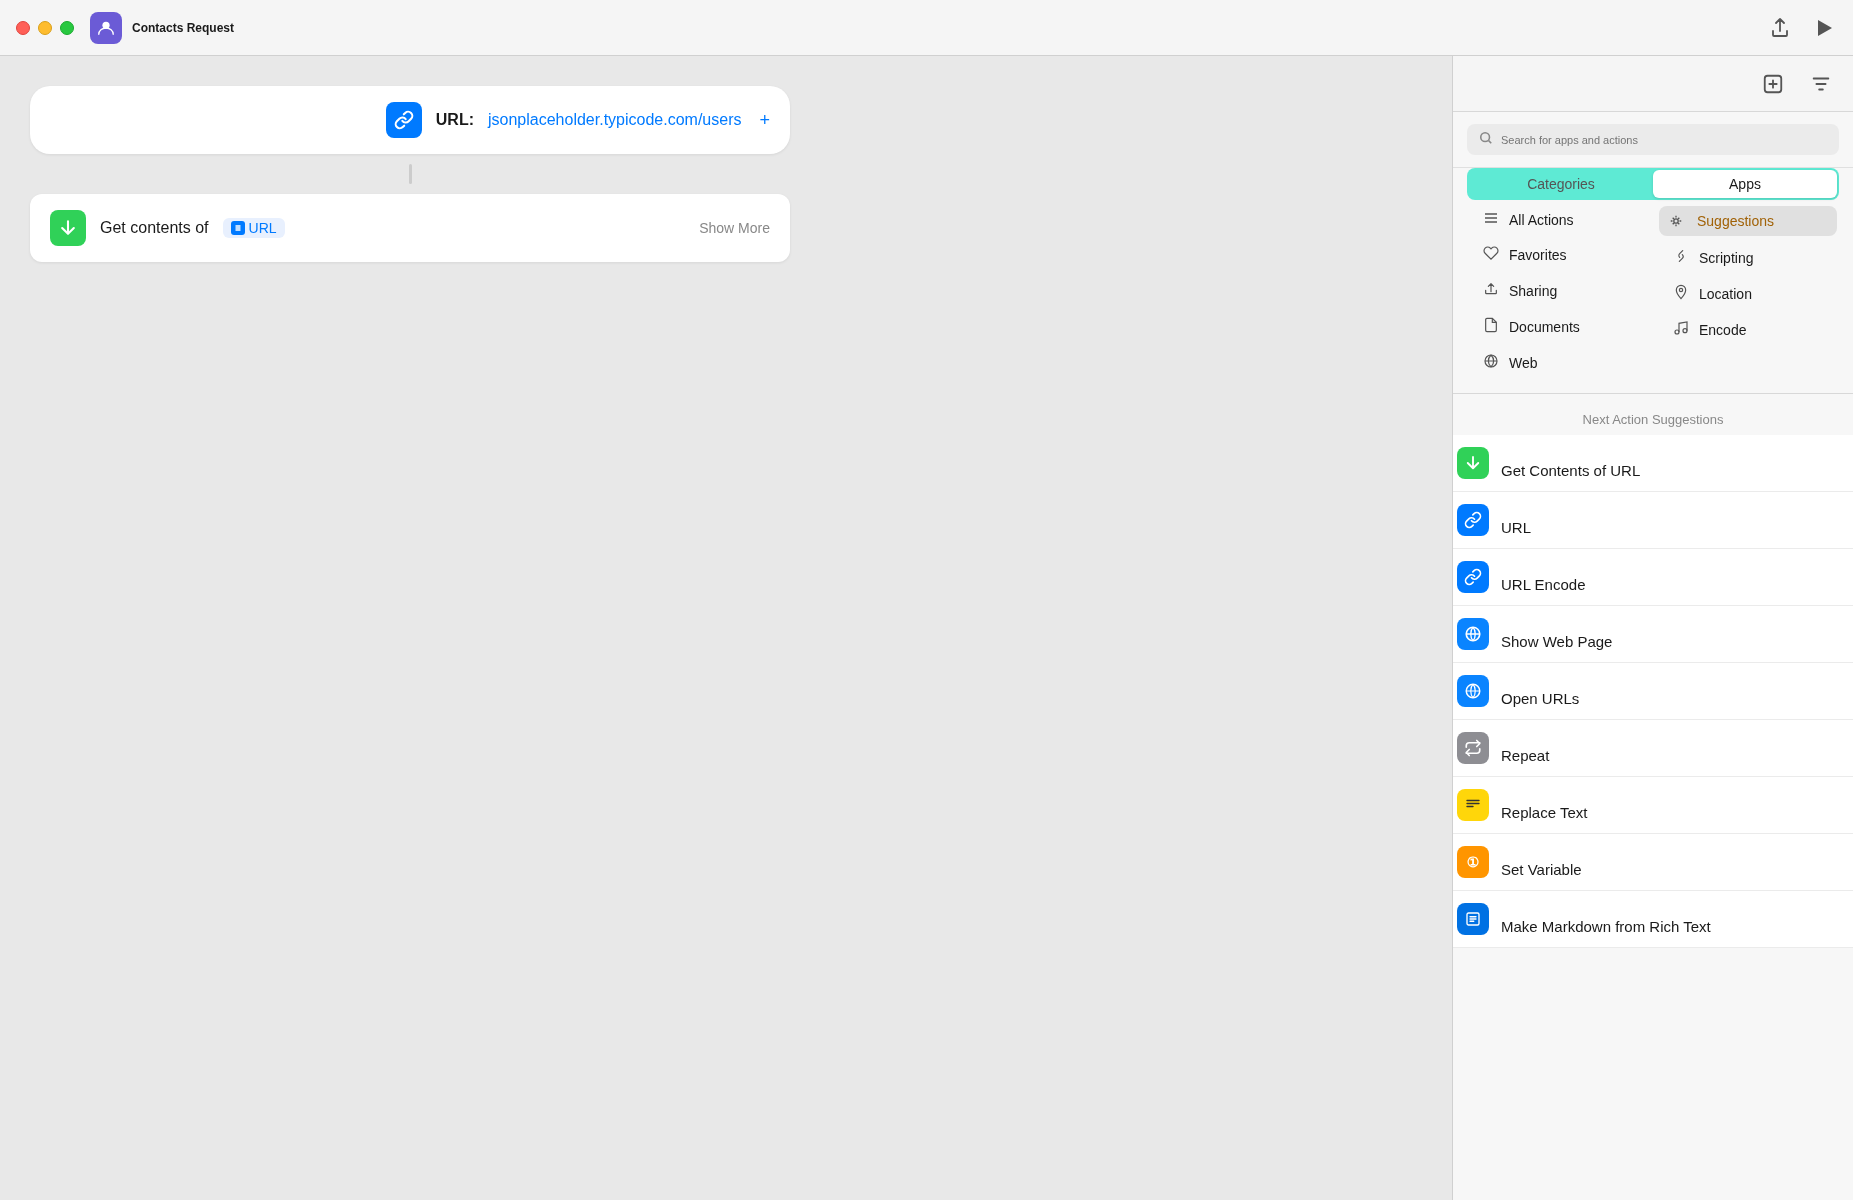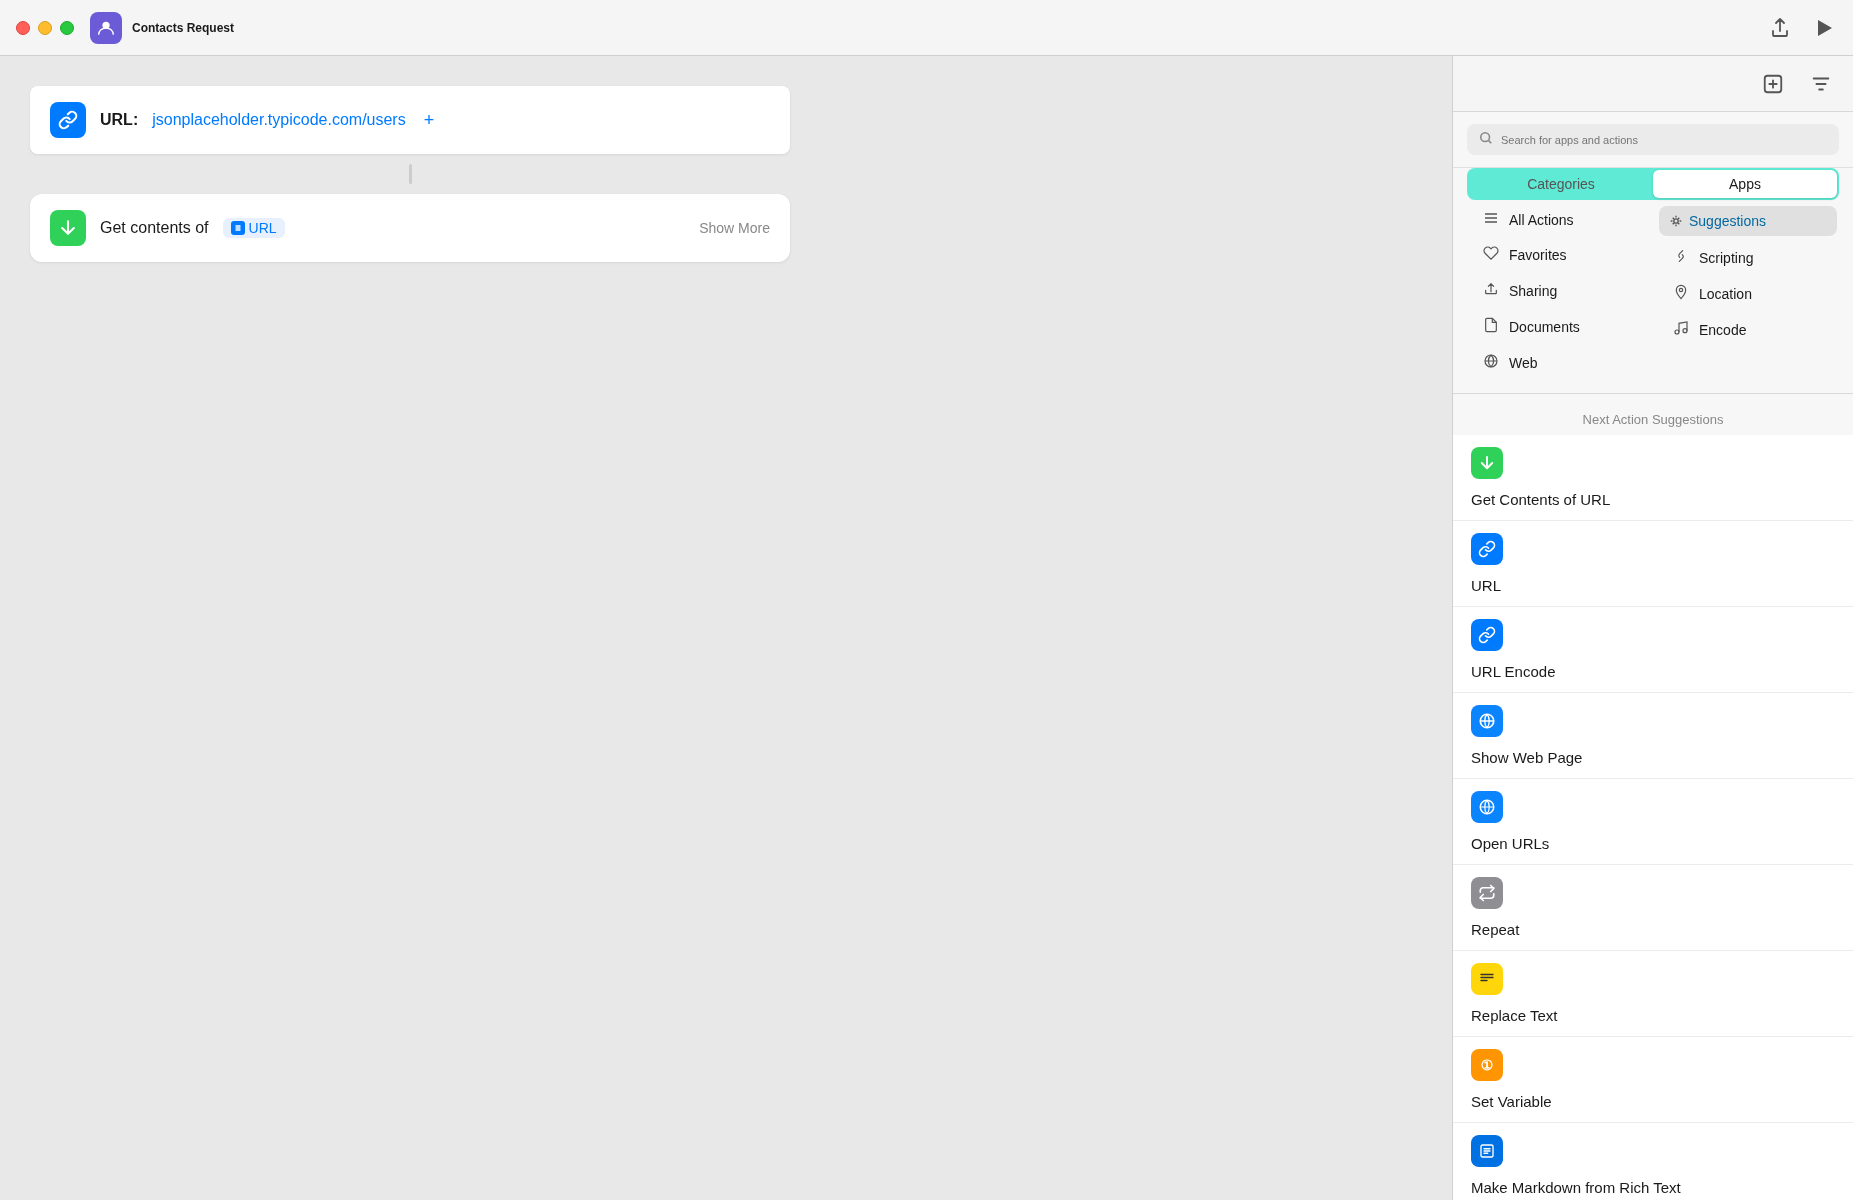--- a/index.html
+++ b/index.html
@@ -83,28 +83,29 @@
     .canvas-area {
       flex: 1;
       background: #e8e8e8;
       padding: 30px;
       overflow: auto;
     }
 
     
     .url-card {
       background: white;
-      border-radius: 8px;
+      border-radius: 20px;
       padding: 16px 20px;
       margin-bottom: 10px;
       display: flex;
       align-items: center;
       gap: 14px;
       box-shadow: 0 1px 3px rgba(0,0,0,0.08);
       max-width: 760px;
+      justify-content: flex-end;
     }
     .url-icon {
       width: 36px;
       height: 36px;
       background: #007aff;
       border-radius: 8px;
       display: flex;
       align-items: center;
       justify-content: center;
       color: white;
@@ -295,27 +296,27 @@
       font-size: 16px;
       width: 20px;
       text-align: center;
     }
     .cat-label {
       font-size: 14px;
     }
     .suggestions-btn {
       display: flex;
       align-items: center;
-      gap: 6px;
+      gap: 14px;
       padding: 7px 14px 7px 10px;
       background: #e0e0e0;
       border-radius: 8px;
       font-size: 14px;
       font-weight: 500;
-      color: #0369a1;
+      color: #a16207;
       cursor: pointer;
       white-space: nowrap;
     }
 
     .sidebar-divider {
       height: 1px;
       background: #d8d8d8;
       margin: 4px 0;
     }
 
@@ -327,27 +328,26 @@
     }
     .suggestions-title {
       font-size: 13px;
       color: #888;
       font-weight: 400;
       padding: 14px 18px 8px;
       text-align: center;
     }
     .suggestion-item {
       display: flex;
-      align-items: flex-start;
+      align-items: flex-end;
       gap: 12px;
-      padding: 12px 18px;
+      padding: 12px 4px;
       border-bottom: 1px solid #ebebeb;
       cursor: pointer;
       background: white;
-      flex-direction: column;
     }
     .sugg-icon {
       width: 32px;
       height: 32px;
       border-radius: 8px;
       display: flex;
       align-items: center;
       justify-content: center;
       font-size: 18px;
       flex-shrink: 0;

